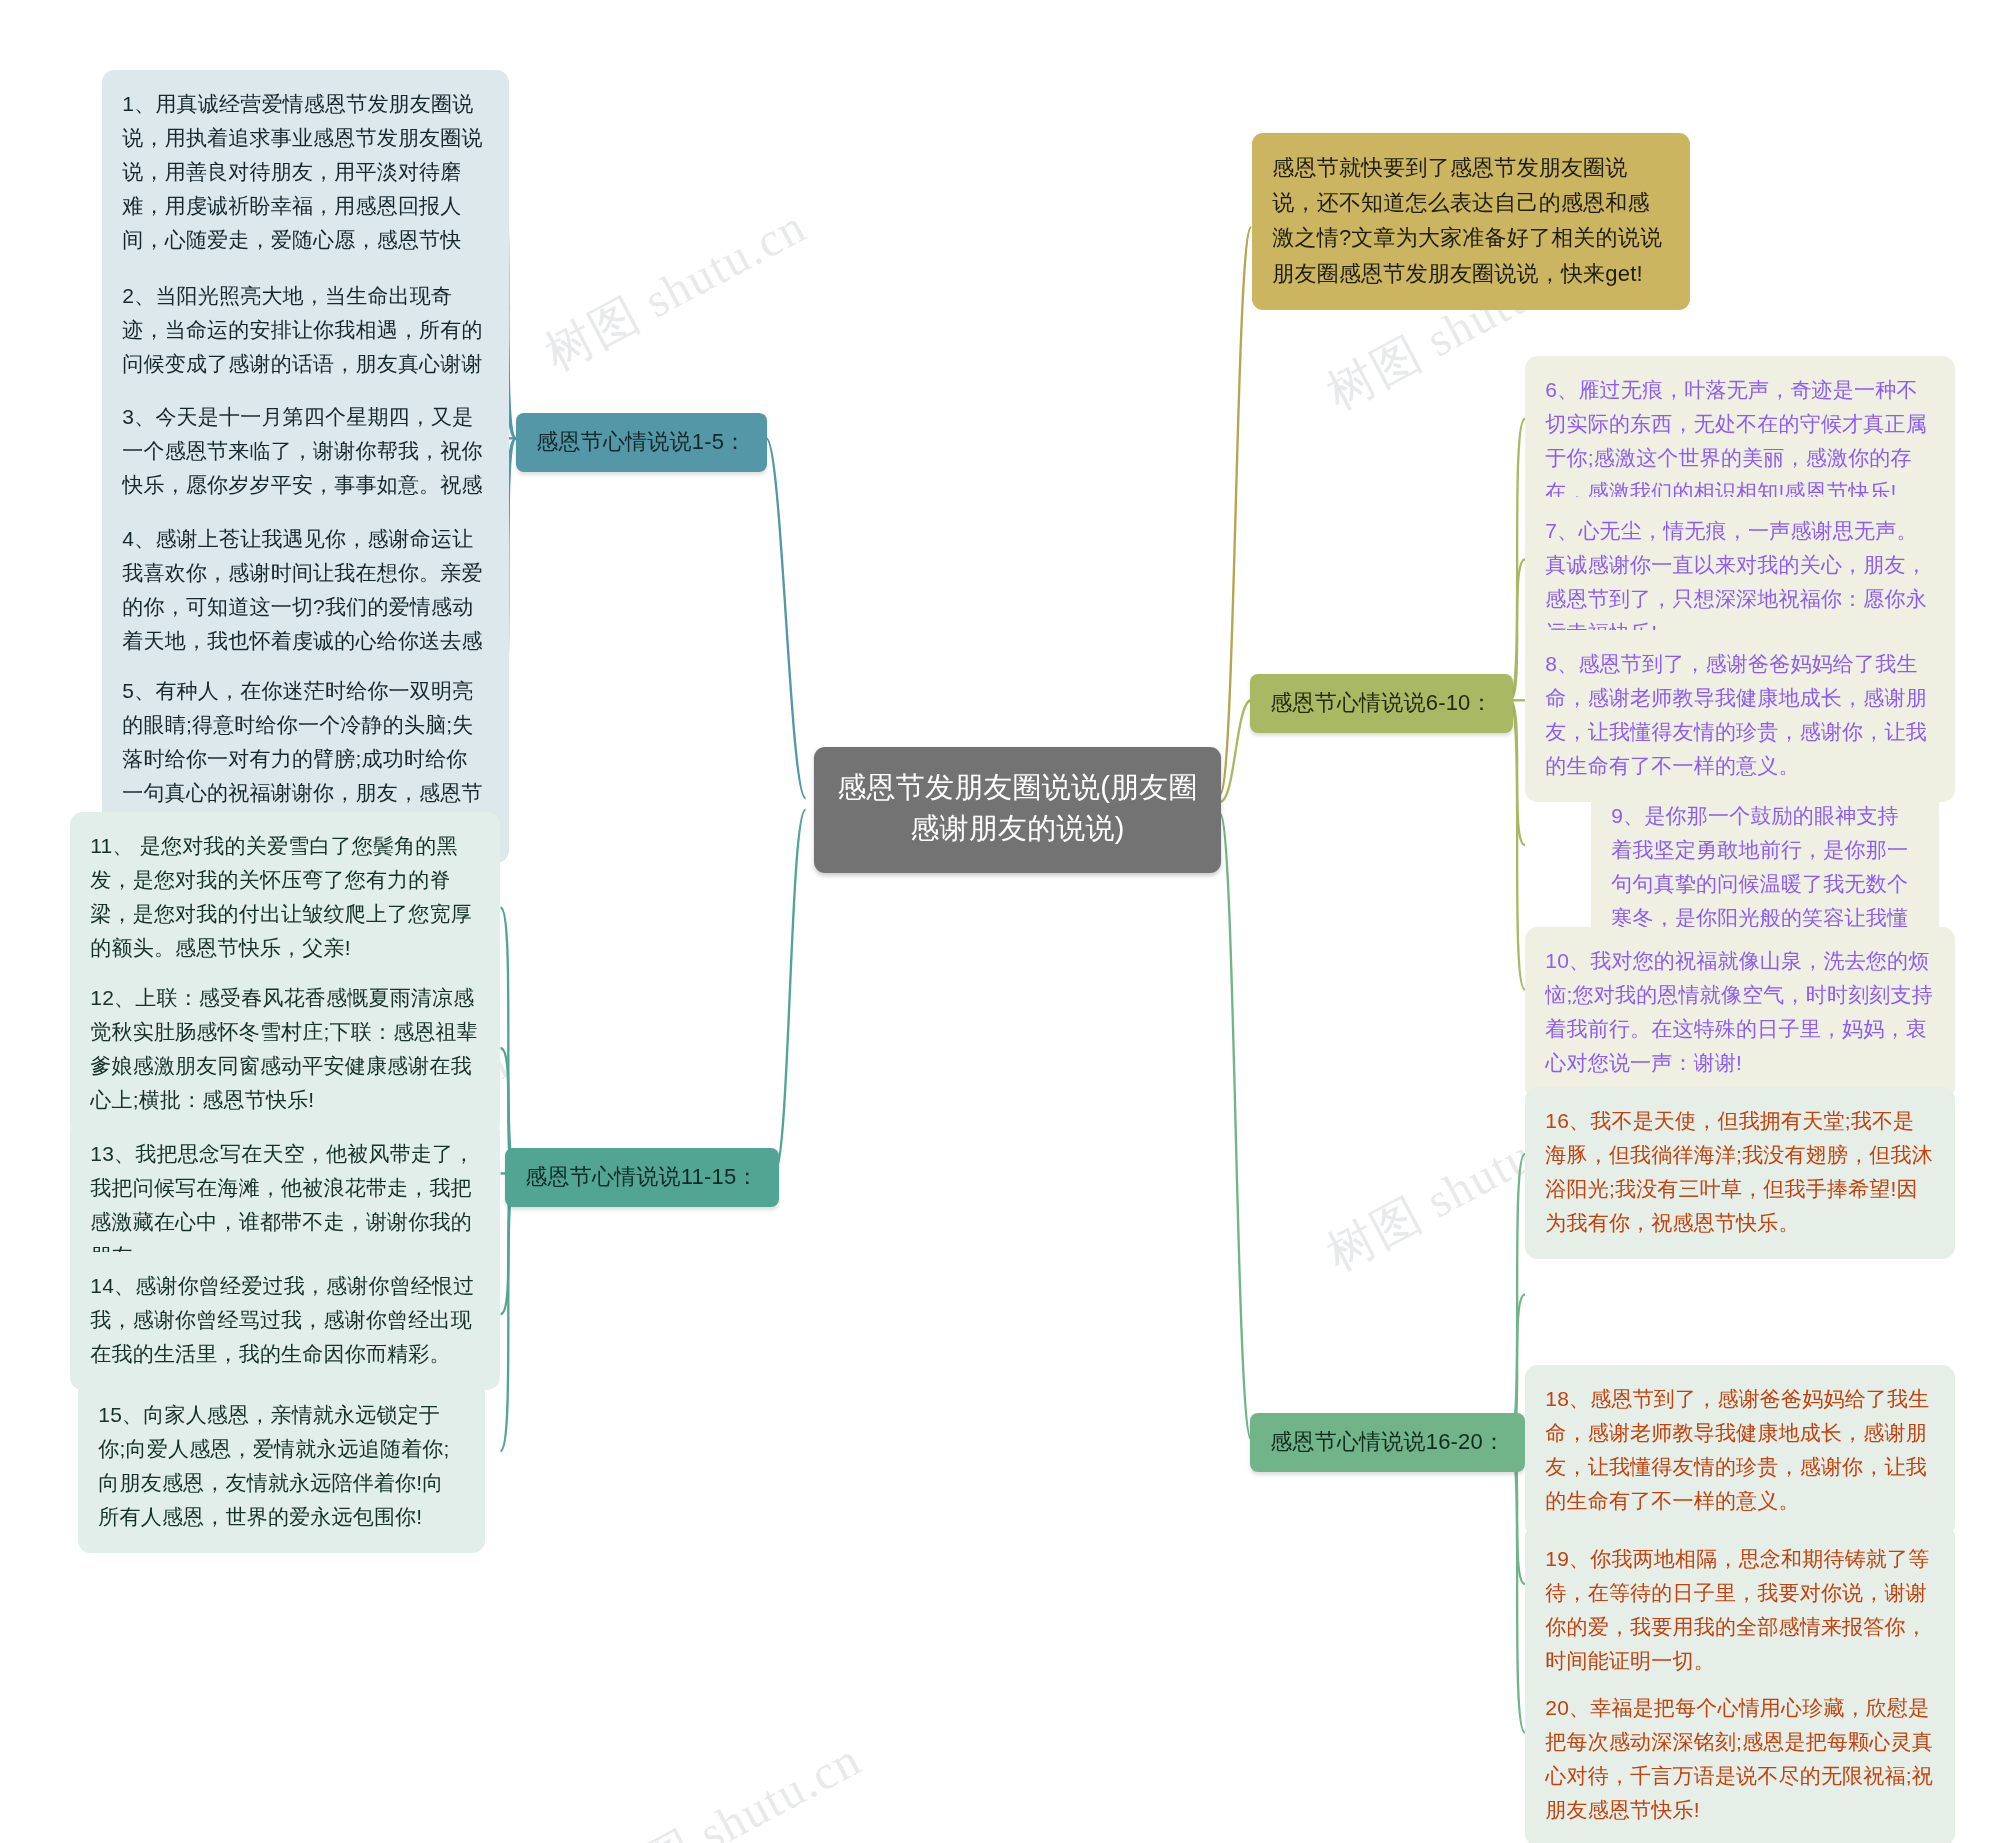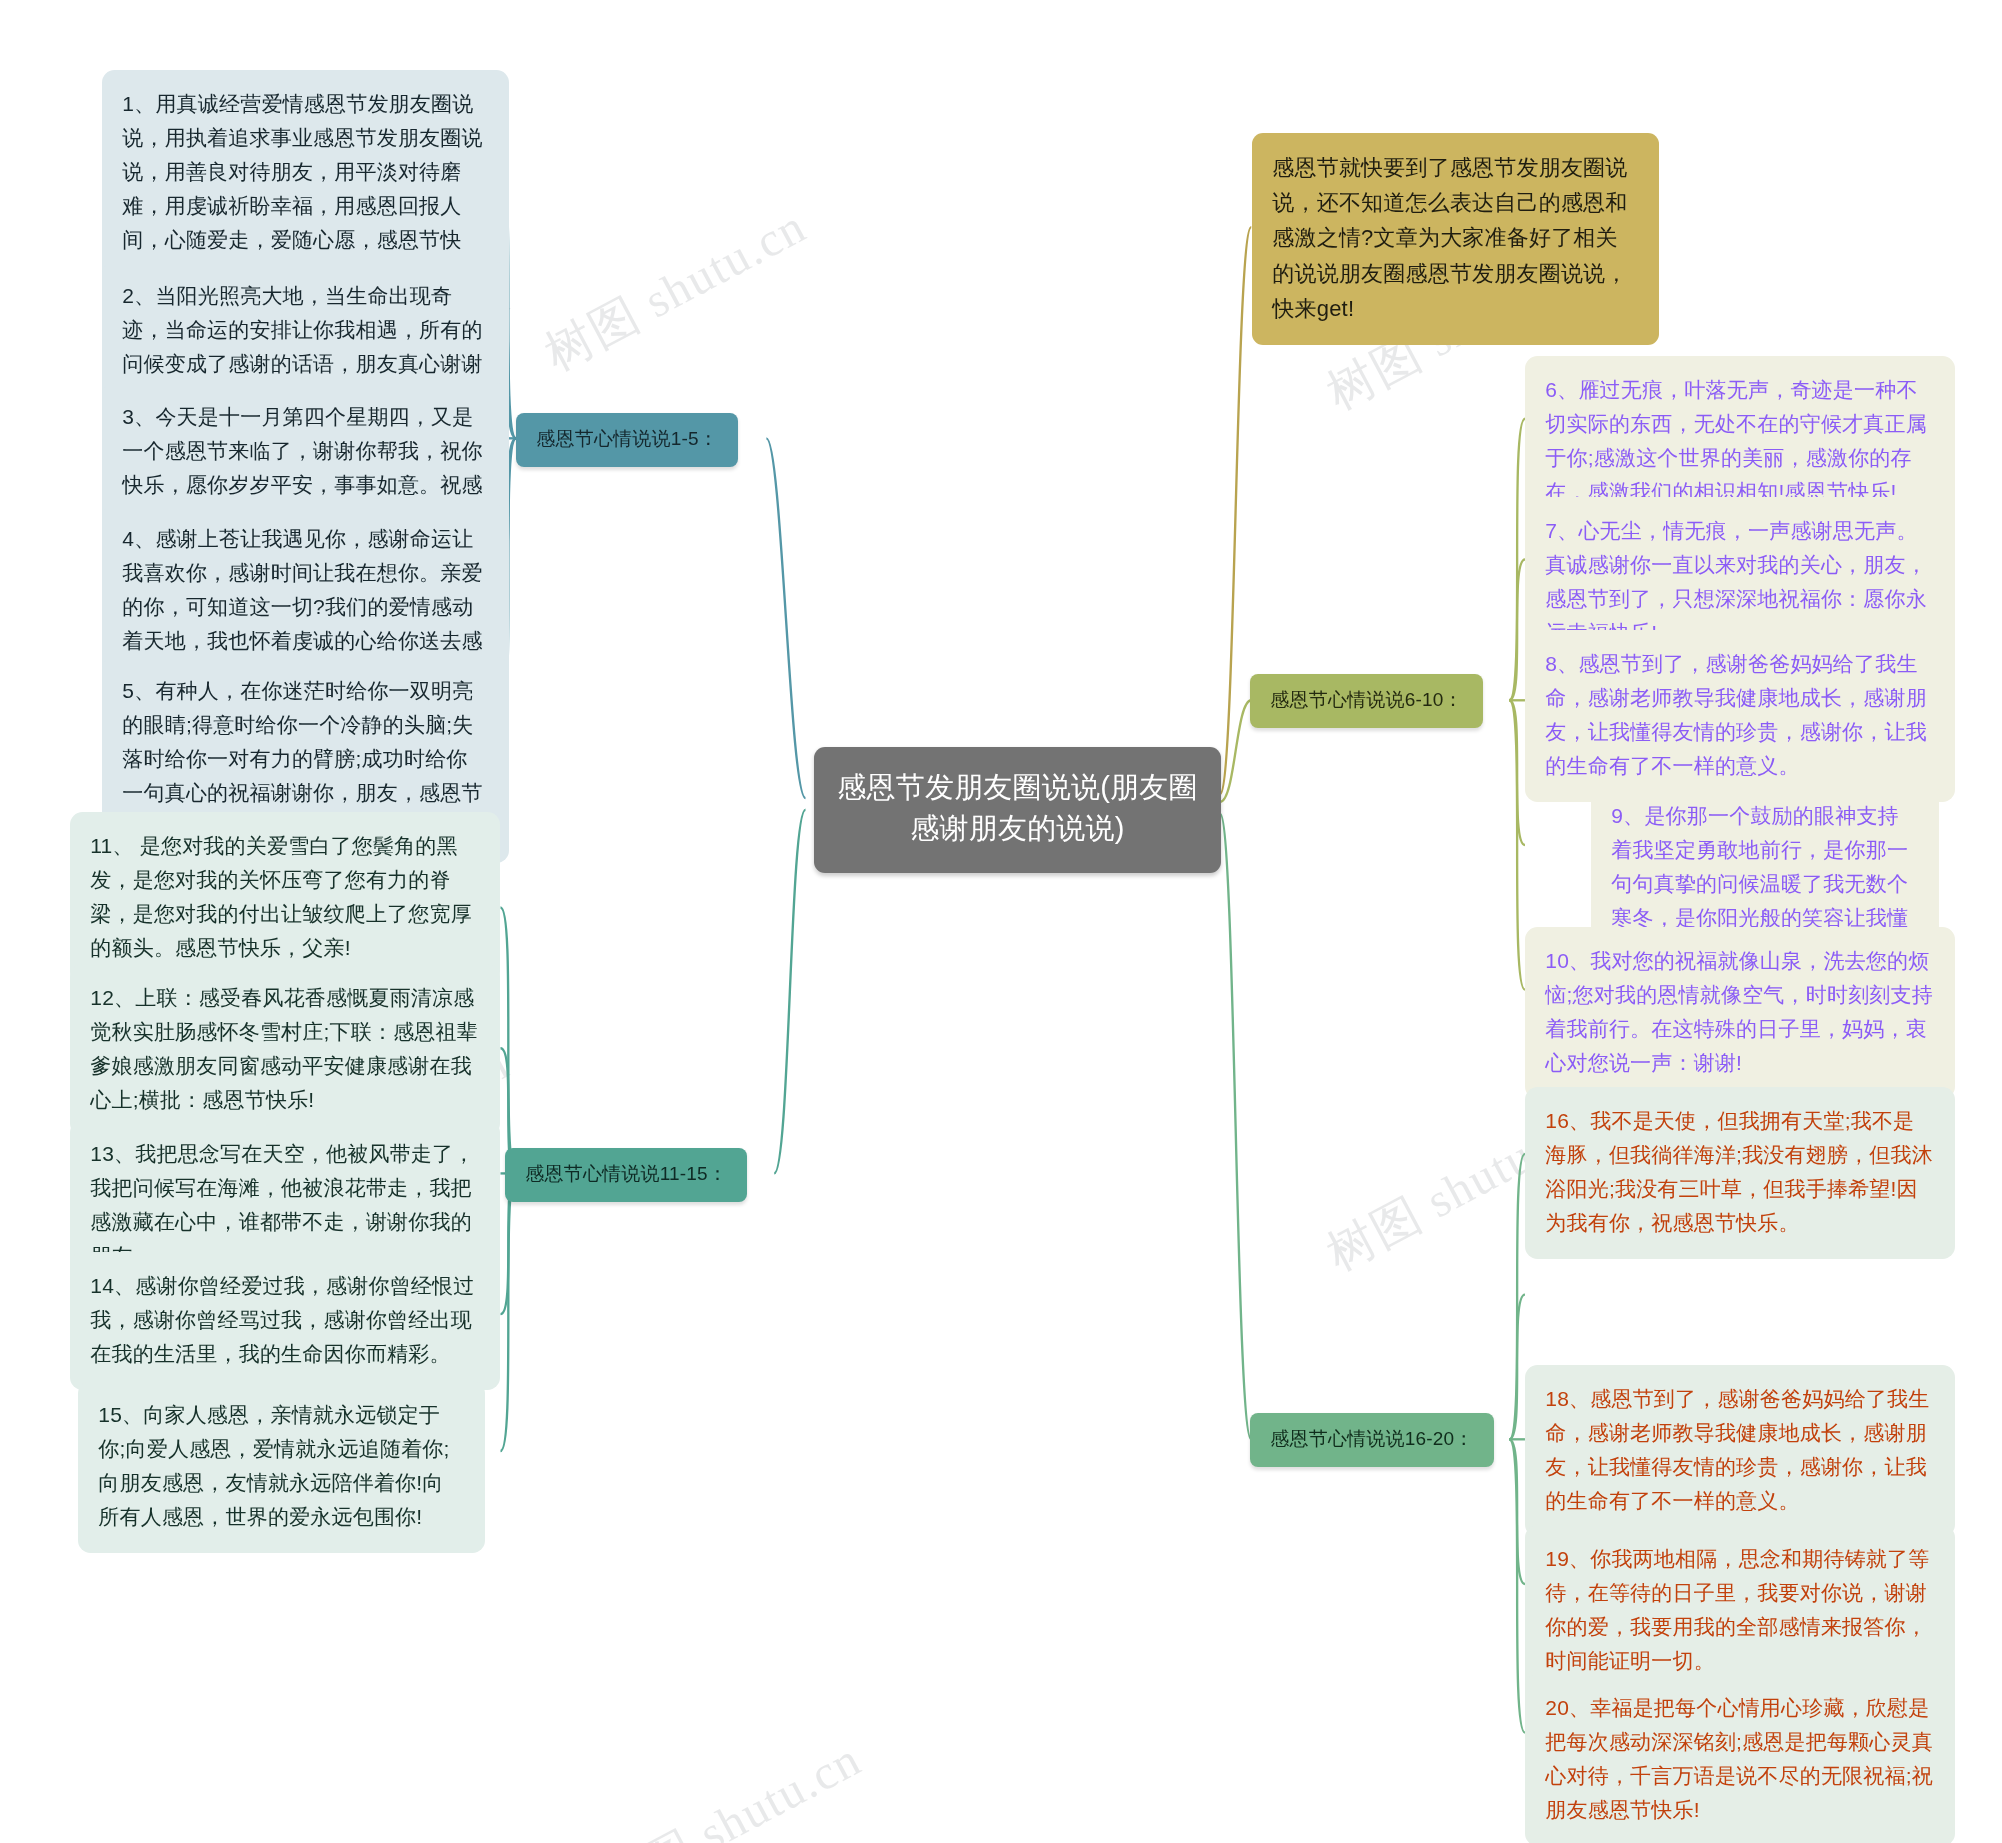--- a/index.html
+++ b/index.html
@@ -42,21 +42,21 @@
     color: #1f2328;
   }
   .leaf.blue   { background: #dde8ec; color: #17272e; }
   .leaf.teal   { background: #e2eeea; color: #16312a; }
   .leaf.olive  { background: #f0f0e2; color: #8b5cf6; }
   .leaf.green  { background: #e5eee7; color: #c2410c; }
 
   
   .pill {
     padding: 11px 20.3px 12.5px 20.3px;
-    font-size: 19px;
+    font-size: 22px;
     white-space: nowrap;
     border-radius: 8px;
     box-shadow: 0 2.3px 3.9px rgba(0,0,0,0.13);
   }
   .pill.t1 { background: #5497a7; color: #14272d; }
   .pill.t2 { background: #52a593; color: #0e2a24; }
   .pill.t3 { background: #a8b863; color: #23290f; }
   .pill.t4 { background: #71b48a; color: #0f2c1b; }
 
   
@@ -128,21 +128,21 @@
       <path stroke="#71b48a" d="M1930 1840 C 1950 1840, 1930 1475, 1950 1475"></path>
       <path stroke="#71b48a" d="M1930 1840 C 1950 1840, 1930 1655, 1950 1655"></path>
       <path stroke="#71b48a" d="M1930 1840 L 1950 1840"></path>
       <path stroke="#71b48a" d="M1930 1840 C 1950 1840, 1930 2025, 1950 2025"></path>
       <path stroke="#71b48a" d="M1930 1840 C 1950 1840, 1930 2215, 1950 2215"></path>
     </g>
   </svg>
 
   <div class="node root" style="left:814px; top:747px; width:407px;">感恩节发朋友圈说说(朋友圈感谢朋友的说说)</div>
 
-  <div class="node intro" style="left:1252px; top:133px; width:407px;">感恩节就快要到了感恩节发朋友圈说说，还不知道怎么表达自己的感恩和感激之情?文章为大家准备好了相关的说说朋友圈感恩节发朋友圈说说，快来get!</div>
+  <div class="node intro" style="left:1252px; top:133px; width:438px;">感恩节就快要到了感恩节发朋友圈说说，还不知道怎么表达自己的感恩和感激之情?文章为大家准备好了相关的说说朋友圈感恩节发朋友圈说说，快来get!</div>
 
   <div class="node pill t1" style="left:516px; top:413px;">感恩节心情说说1-5：</div>
 
   <div class="node pill t2" style="left:505px; top:1148px;">感恩节心情说说11-15：</div>
 
   <div class="node pill t3" style="left:1250px; top:674px;">感恩节心情说说6-10：</div>
 
   <div class="node pill t4" style="left:1250px; top:1413px;">感恩节心情说说16-20：</div>
 
   <div class="node leaf blue" style="left:102px; top:70px; width:407px;">1、用真诚经营爱情感恩节发朋友圈说说，用执着追求事业感恩节发朋友圈说说，用善良对待朋友，用平淡对待磨难，用虔诚祈盼幸福，用感恩回报人间，心随爱走，爱随心愿，感恩节快乐!</div>

